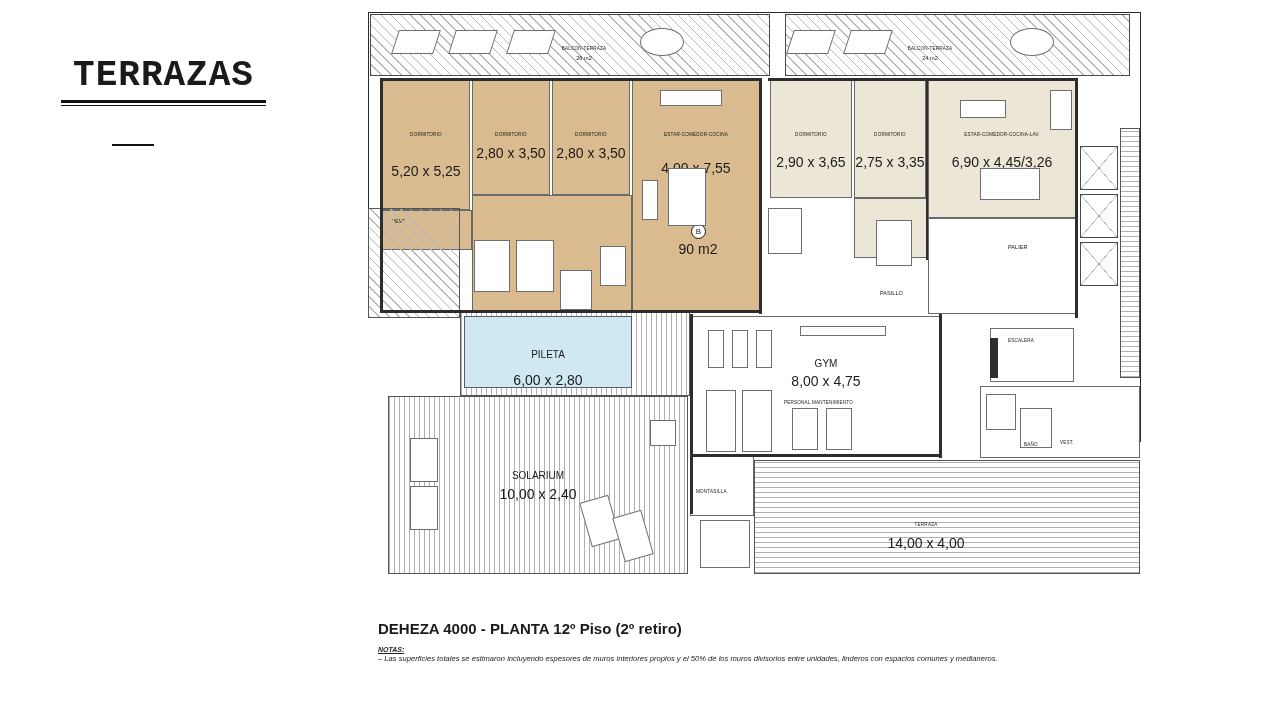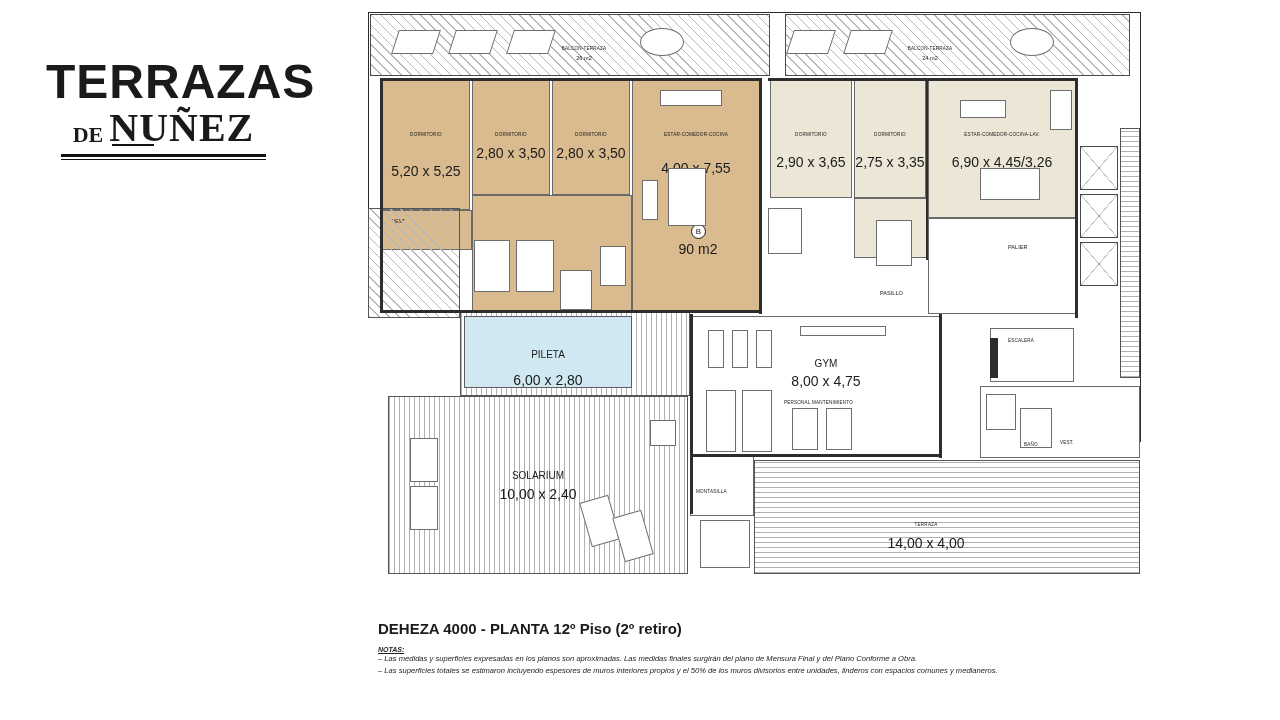--- a/index.html
+++ b/index.html
@@ -3,21 +3,21 @@
 <meta charset="utf-8">
 <style>
   html,body{margin:0;padding:0;}
   body{
     width:1280px;height:720px;background:#ffffff;overflow:hidden;
     font-family:"Liberation Sans", sans-serif;color:#1a1a1a;
     position:relative;
   }
   
   #logo{position:absolute;left:46px;top:58px;width:235px;text-align:center;}
-  #logo .l1{font-family:Liberation Sans, sans-serif;font-weight:bold;font-size:48px;letter-spacing:1px;line-height:1.0;}
+  #logo .l1{font-family:Liberation Mono, monospace;font-weight:bold;font-size:36px;letter-spacing:1px;line-height:1.0;}
   #logo .l2row{display:flex;align-items:flex-end;justify-content:center;gap:6px;line-height:1.0;margin-top:2px;}
   #logo .de{font-family:"Liberation Serif", serif;font-weight:bold;font-size:22px;position:relative;top:-2px;}
   #logo .nunez{font-family:"Liberation Serif", serif;font-weight:bold;font-size:40px;letter-spacing:1px;}
   #logo .rule{height:3px;background:#111;margin:6px auto 0;width:205px;}
   #logo .rule2{height:1px;background:#111;margin:2px auto 0;width:205px;}
   #logo .deline{position:absolute;left:66px;top:86px;width:42px;height:2px;background:#111;}
 
   
   #plan{position:absolute;left:360px;top:8px;width:790px;height:580px;}
   .frameline{position:absolute;background:#2a2a2a;}
@@ -56,24 +56,20 @@
   #caption{position:absolute;left:378px;top:620px;font-size:15px;font-weight:bold;color:#1b1b1b;}
   #notes{position:absolute;left:378px;top:646px;width:880px;}
   #notes .nt-title{font-size:7px;font-weight:bold;text-decoration:underline;font-style:italic;color:#222;}
   #notes .nt{font-size:7.6px;font-style:italic;color:#222;line-height:1.55;}
 </style>
 </head>
 <body>
 
 <div id="logo">
   <div class="l1">TERRAZAS</div>
-  <div class="l2row">
-    <span class="de">DE</span>
-    <span class="nunez">NUÑEZ</span>
-  </div>
   <div class="rule"></div>
   <div class="rule2"></div>
   <div class="deline"></div>
 </div>
 
 <div id="plan">
 
   <div class="frameline" style="left:8px;top:4px;width:772px;height:1px;"></div>
   <div class="frameline" style="left:8px;top:4px;width:1px;height:300px;"></div>
   <div class="frameline" style="left:780px;top:4px;width:1px;height:430px;"></div>
@@ -220,15 +216,14 @@
   <div class="wall" style="left:566px;top:70px;width:2px;height:182px;"></div>
   <div class="wall" style="left:715px;top:70px;width:3px;height:240px;"></div>
   <div class="wall" style="left:330px;top:306px;width:3px;height:200px;"></div>
   <div class="wall" style="left:330px;top:446px;width:252px;height:3px;"></div>
   <div class="wall" style="left:579px;top:306px;width:3px;height:144px;"></div>
 </div>
 
 <div id="caption">DEHEZA 4000 - PLANTA 12º Piso (2º retiro)</div>
 <div id="notes">
   <div class="nt-title">NOTAS:</div>
-  <div class="nt">– Las medidas y superficies expresadas en los planos son aproximadas. Las medidas finales surgirán del plano de Mensura Final y del Plano Conforme a Obra.</div>
   <div class="nt">– Las superficies totales se estimaron incluyendo espesores de muros interiores propios y el 50% de los muros divisorios entre unidades, linderos con espacios comunes y medianeros.</div>
 </div>
 
 </body></html>

